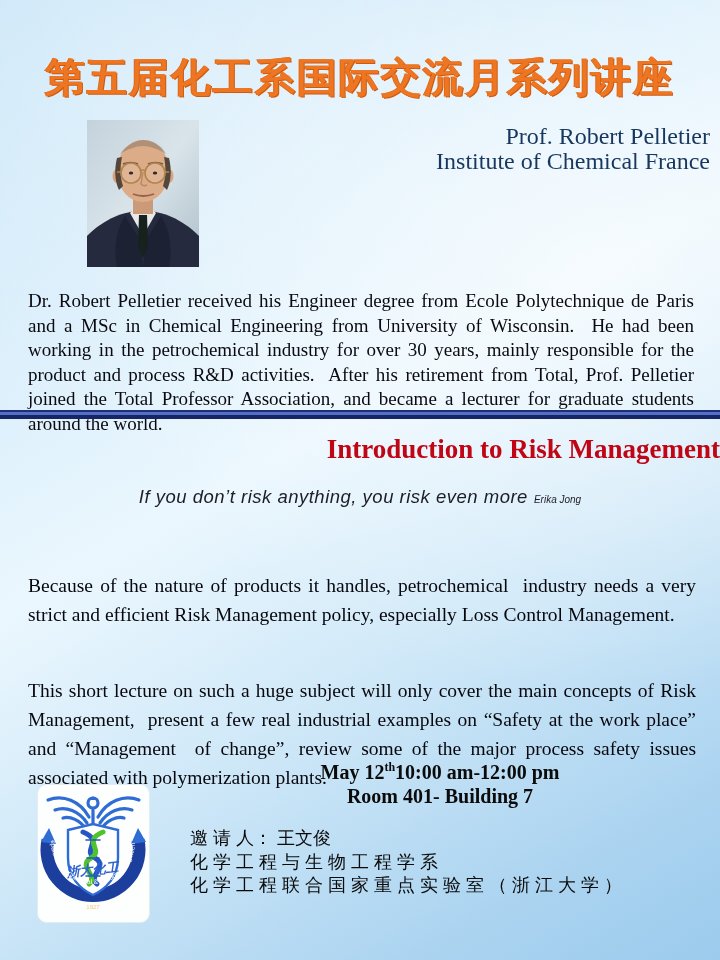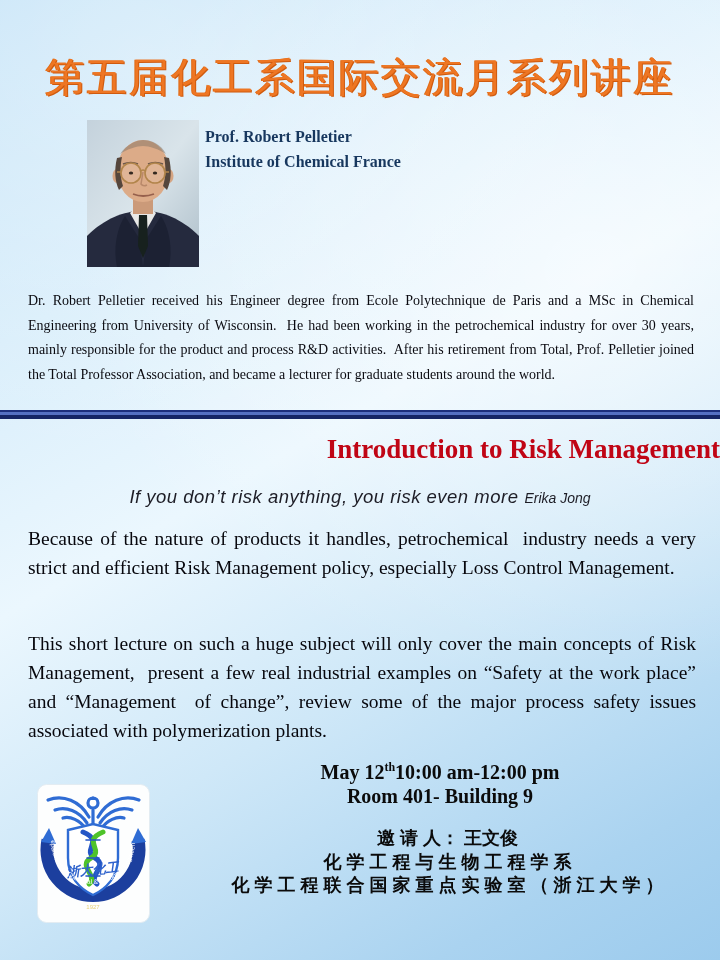--- a/index.html
+++ b/index.html
@@ -6,67 +6,68 @@
   .poster{
     position:relative;width:720px;height:960px;overflow:hidden;margin:0 auto;
     font-family:"Liberation Serif",serif;
     background:
       radial-gradient(120% 70% at 20% 6%, rgba(255,255,255,0.35), transparent 60%),
       radial-gradient(130% 80% at 82% 28%, rgba(255,255,255,0.55), transparent 55%),
       linear-gradient(150deg,#c2e2f7 0%,#d9eefb 25%,#ebf7fe 45%,#cfe8f8 65%,#aad3f0 88%,#9ccbed 100%);
   }
   .title{
     position:absolute;top:50px;left:0;width:720px;text-align:center;
-    font-family:"Liberation Sans",sans-serif;font-weight:normal;
+    font-family:"Liberation Sans",sans-serif;font-weight:bold;
     font-size:40px;letter-spacing:2px;color:#ee7623;
     text-shadow:1px 1px 0 #cf5a0e, -1px 0 0 #e06a14;
     white-space:nowrap;
   }
   .photo{position:absolute;left:87px;top:120px;width:112px;height:147px;}
   .speaker{
-    position:absolute;left:205px;top:124px;width:505px;text-align:left;
-    color:#17375e;font-weight:bold;font-size:16px;line-height:25px;
+    position:absolute;left:205px;top:124px;width:505px;text-align:right;
+    color:#17375e;font-weight:normal;font-size:24px;line-height:25px;
   }
   .bio{
     position:absolute;left:28px;top:289px;width:666px;
-    font-size:14px;line-height:24.5px;color:#0a0a10;text-align:justify;
+    font-size:19px;line-height:24.5px;color:#0a0a10;text-align:justify;
     white-space:pre-wrap;
   }
   .divider{
     position:absolute;left:0;top:410px;width:720px;height:9px;
     background:linear-gradient(to bottom,#1d2f7c 0%,#1d2f7c 24%,#5570c2 24%,#5570c2 58%,#152565 58%,#152565 100%);
   }
   .lecture-title{
     position:absolute;left:30px;top:434px;width:690px;text-align:right;
     font-size:27px;font-weight:bold;color:#c00515;
   }
   .quote{
     position:absolute;left:0;top:486px;width:720px;text-align:center;
     font-family:"Liberation Sans",sans-serif;font-style:italic;
     font-size:18.5px;color:#1d1d26;letter-spacing:0.5px;
   }
-  .quote .author{font-size:14px;letter-spacing:0;margin-left:6px;}
+  .quote .author{font-size:10px;letter-spacing:0;margin-left:6px;}
   .para{
     position:absolute;left:28px;width:668px;
     font-size:19.5px;line-height:29px;color:#07070d;text-align:justify;
     white-space:pre-wrap;
+    margin-top:47px;
   }
   .para1{top:524px;}
   .para2{top:629px;}
   .schedule{
     position:absolute;left:190px;top:755px;width:500px;text-align:center;
     font-weight:bold;font-size:20px;line-height:24px;color:#0b0b0b;
   }
   .schedule sup{font-size:12px;vertical-align:super;text-align:center;}
   .schedule .time{}
   .logo{position:absolute;left:37px;top:784px;width:113px;height:139px;}
   .host{
-    position:absolute;left:190px;top:827px;width:515px;text-align:center;
+    position:absolute;left:190px;top:827px;width:515px;text-align:left;
     font-family:"Liberation Sans",sans-serif;
-    font-weight:bold;font-size:18px;line-height:23.5px;color:#0b0b0b;
+    font-weight:normal;font-size:18px;line-height:23.5px;color:#0b0b0b;
   }
 </style>
 </head>
 <body>
 
 <div class="poster">
 
   <div class="title">第五届化工系国际交流月系列讲座</div>
 
   <svg class="photo" viewBox="0 0 112 147" preserveAspectRatio="none">
@@ -124,21 +125,21 @@
     <span>If you don’t risk anything, you risk even more</span><span class="author">Erika Jong</span>
   </div>
 
   <div class="para para1">Because of the nature of products it handles, petrochemical  industry needs a very strict and efficient Risk Management policy, especially Loss Control Management.</div>
   <div class="para para2">This short lecture on such a huge subject will only cover the main concepts of Risk Management,  present a few real industrial examples on “Safety at the work place” and “Management  of change”, review some of the major process safety issues associated with polymerization plants.</div>
 
   <div class="schedule">
     <div>
       <span>May 12</span><sup>th</sup><span class="time">10:00 am-12:00 pm</span>
     </div>
-    <div>Room 401- Building 9</div>
+    <div>Room 401- Building 7</div>
   </div>
 
   <svg class="logo" viewBox="0 0 113 139" preserveAspectRatio="none">
     <rect x="0.5" y="0.5" width="112" height="138" rx="9" fill="#fdfefe" stroke="#e3ecf2"></rect>
 
     <g stroke="#2f6cd4" stroke-width="3.2" fill="none" stroke-linecap="round">
       <path d="M52,33 C43,17 26,10 11,16"></path>
       <path d="M50,39 C42,27 29,22 18,26"></path>
       <path d="M49,45 C43,36 33,32 26,34"></path>
       <path d="M61,33 C70,17 87,10 102,16"></path>

